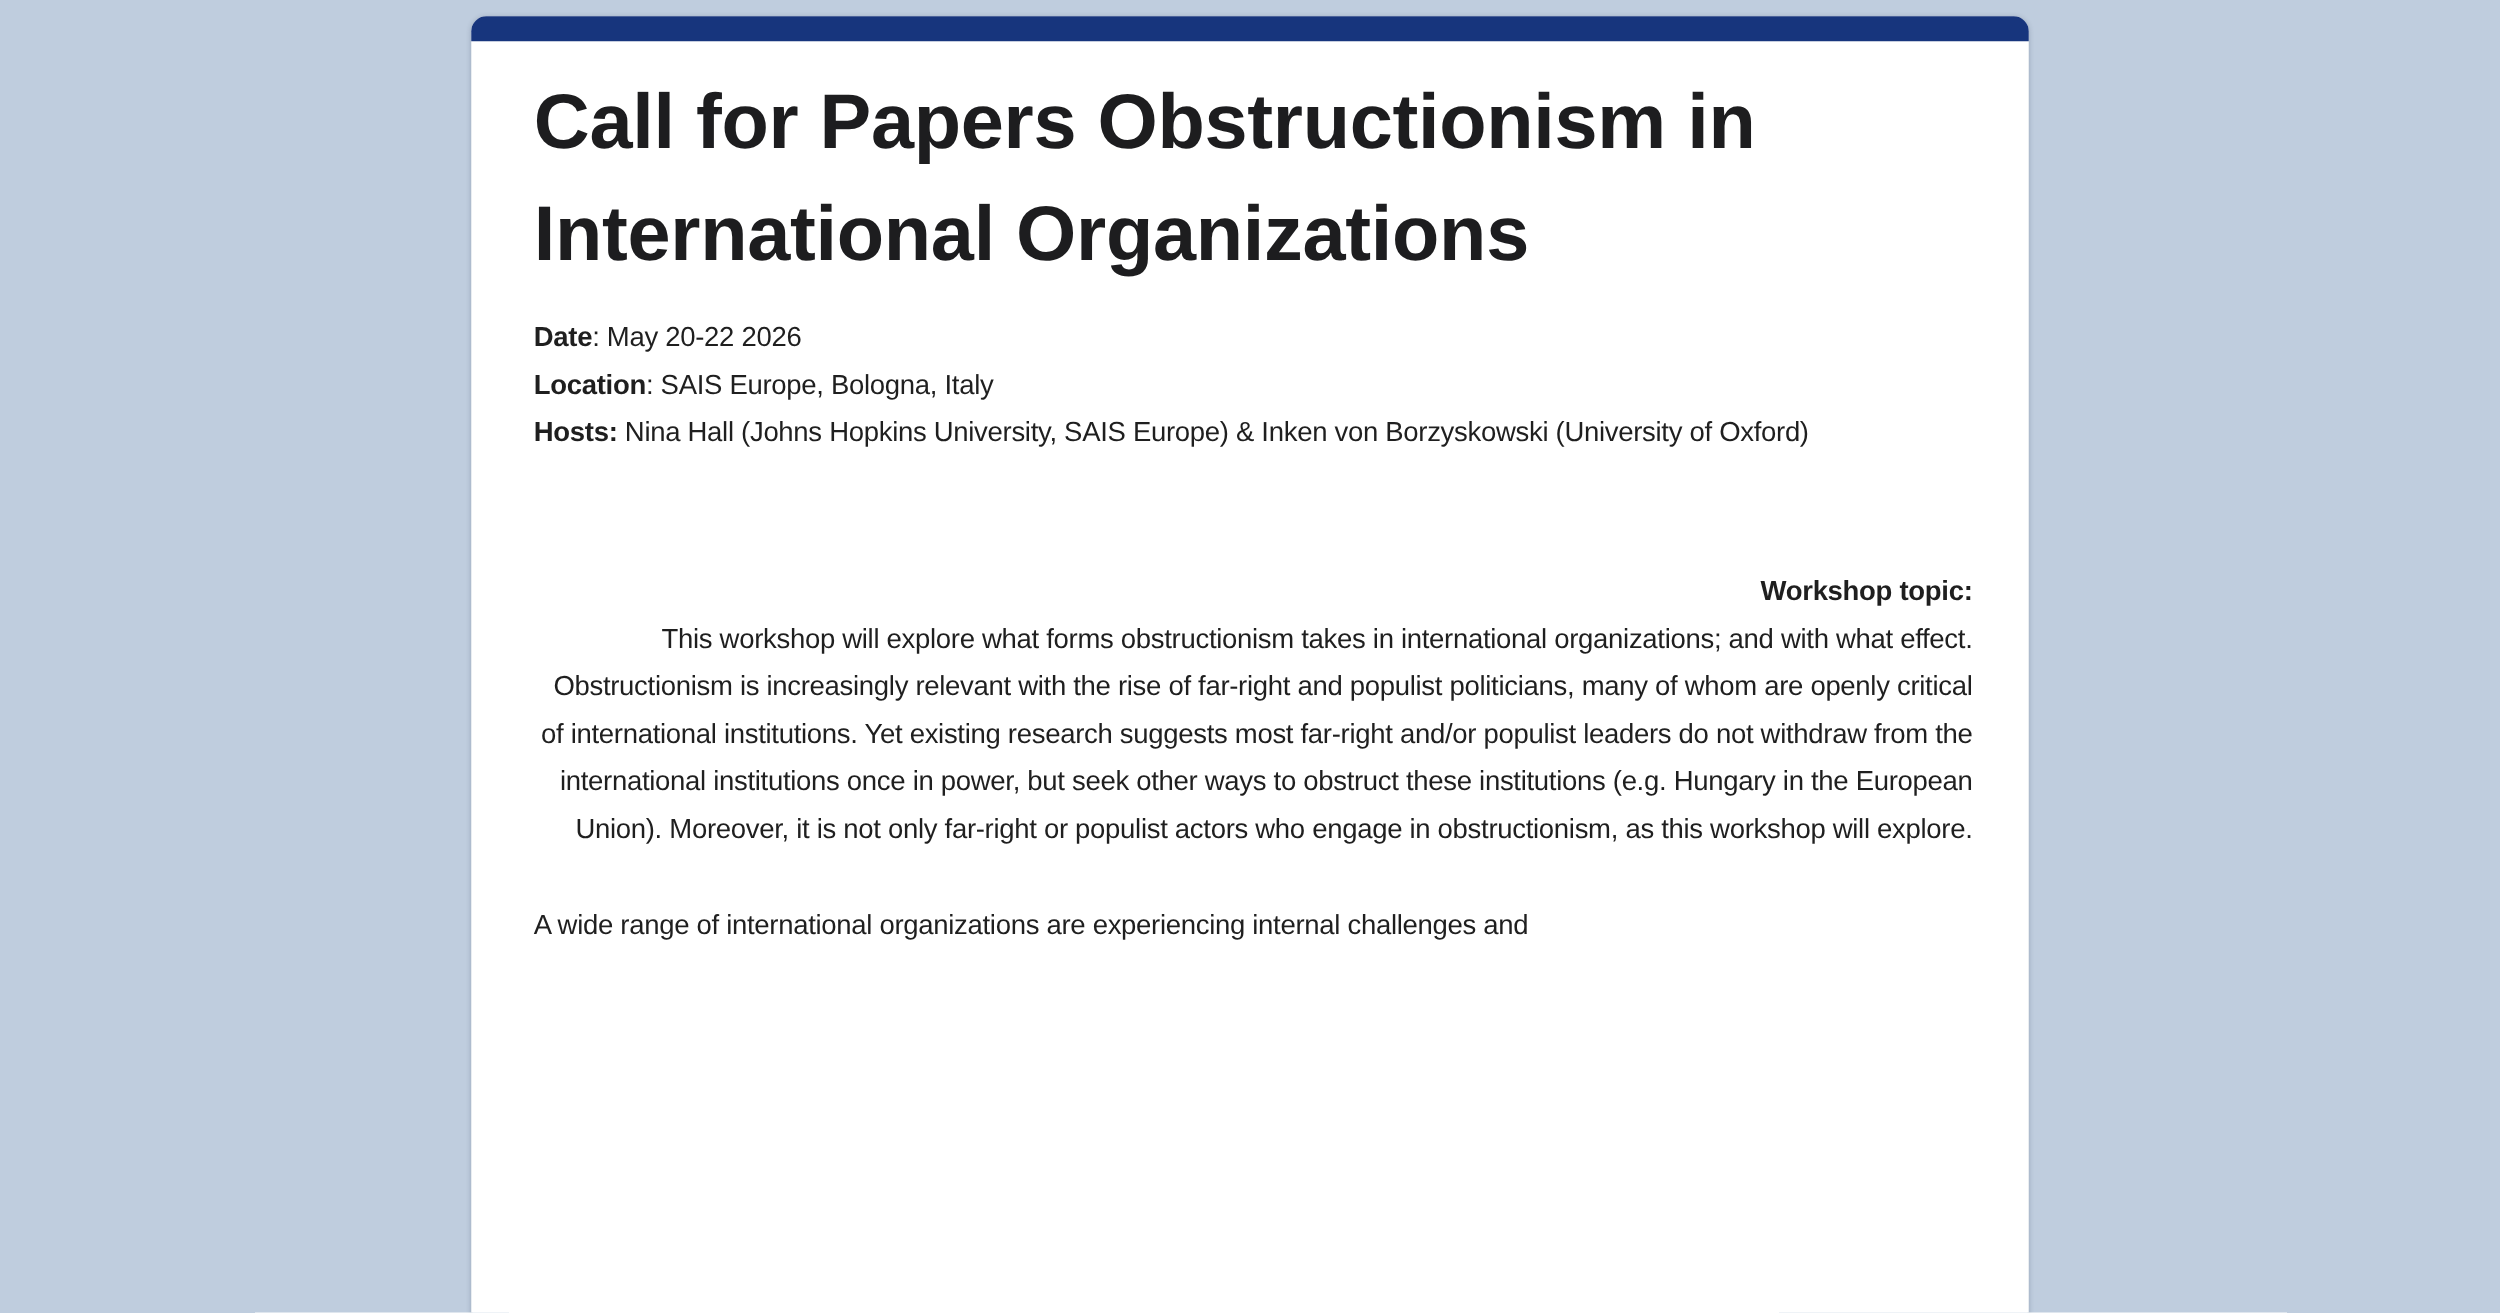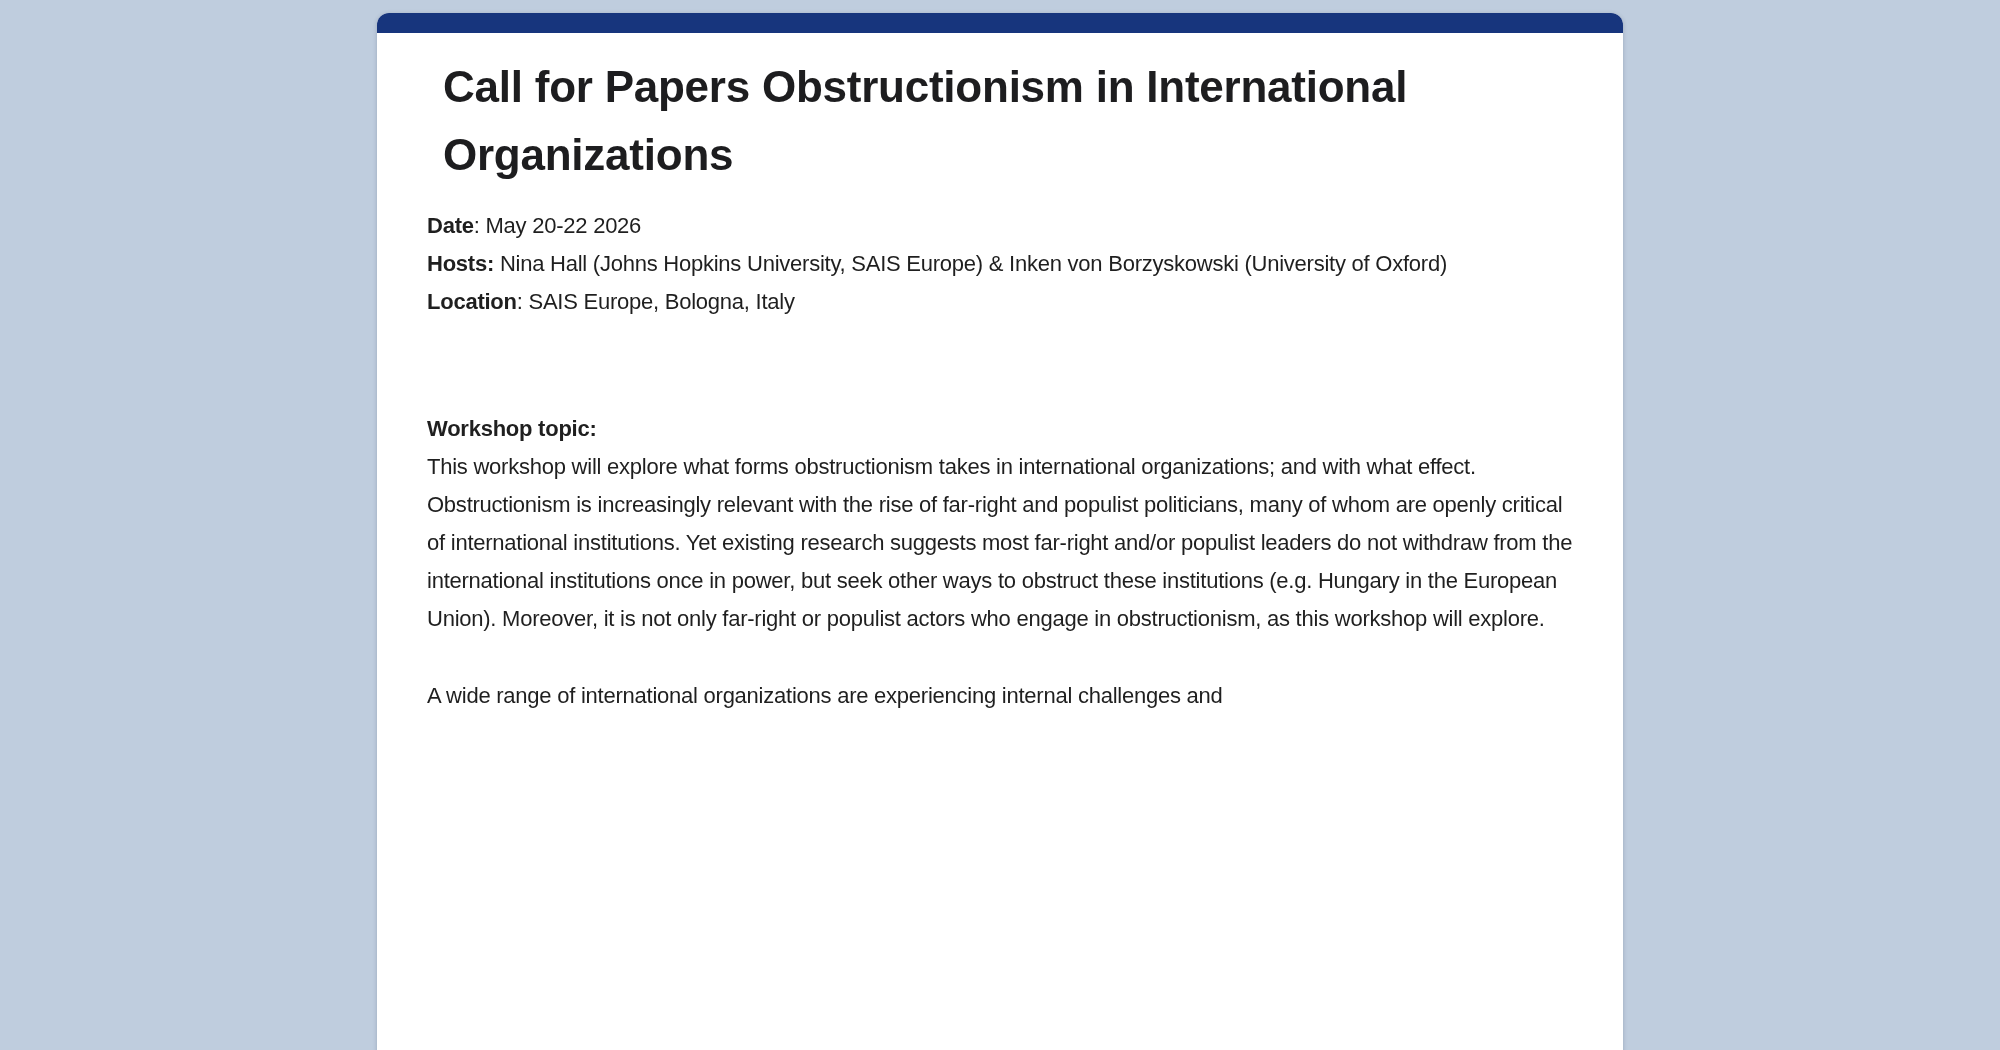--- a/index.html
+++ b/index.html
@@ -25,51 +25,51 @@
   .accent-bar {
     height: 20px;
     background: #17357d;
     border-radius: 12px 12px 0 0;
   }
   .content {
     padding: 20px 45px 0 50px;
     letter-spacing: -0.015em;
   }
   .title {
-    margin: 0 0 18px 16px;
-    font-size: 44px;
-    line-height: 68px;
+    margin: 0 0 18px 0;
+    font-size: 62px;
+    line-height: 90px;
     font-weight: bold;
     color: #1d1d1f;
   }
   .meta-line, .sec-heading, .sec-body {
     font-size: 22px;
     line-height: 38px;
     margin: 0;
   }
   .meta-label { font-weight: bold; }
   .sec-heading { font-weight: bold; }
   .section-aim { margin-top: 89px; }
-  .section-topic { margin-top: 48px; }
+  .section-topic { margin-top: 48px; text-align: right; }
   .tail { margin-top: 39px; }
 </style>
 </head>
 <body>
 
 <div class="viewport">
   <div class="card">
     <div class="accent-bar"></div>
     <div class="content">
 
       <h1 class="title">Call for Papers Obstructionism in International Organizations</h1>
 
       <div class="meta">
         <p class="meta-line"><strong class="meta-label">Date</strong><span class="meta-value">: May 20-22 2026</span></p>
+        <p class="meta-line"><strong class="meta-label">Location</strong><span class="meta-value">: SAIS Europe, Bologna, Italy</span></p>
         <p class="meta-line"><strong class="meta-label">Hosts:</strong><span class="meta-value"> Nina Hall (Johns Hopkins University, SAIS Europe) &amp; Inken von Borzyskowski (University of Oxford)</span></p>
-        <p class="meta-line"><strong class="meta-label">Location</strong><span class="meta-value">: SAIS Europe, Bologna, Italy</span></p>
       </div>
 
       <section class="section section-aim">
       </section>
 
       <section class="section section-topic">
         <h2 class="sec-heading">Workshop topic:</h2>
         <p class="sec-body">This workshop will explore what forms obstructionism takes in international organizations; and with what effect. Obstructionism is increasingly relevant with the rise of far-right and populist politicians, many of whom are openly critical of international institutions. Yet existing research suggests most far-right and/or populist leaders do not withdraw from the international institutions once in power, but seek other ways to obstruct these institutions (e.g. Hungary in the European Union). Moreover, it is not only far-right or populist actors who engage in obstructionism, as this workshop will explore.</p>
       </section>
 

